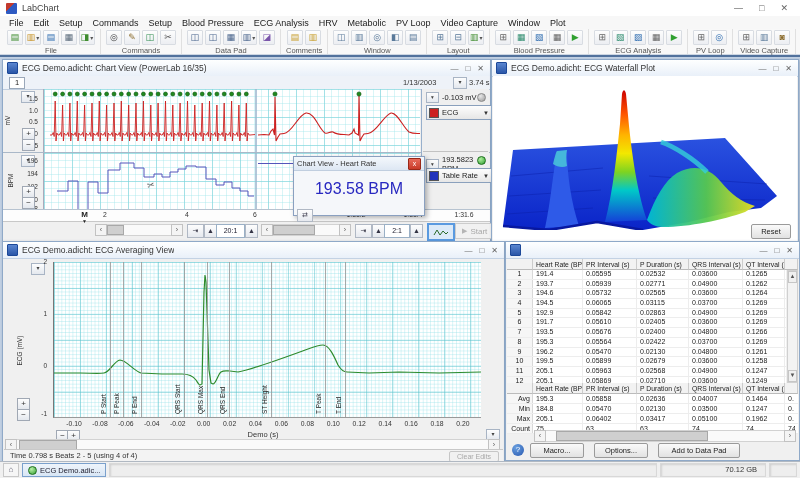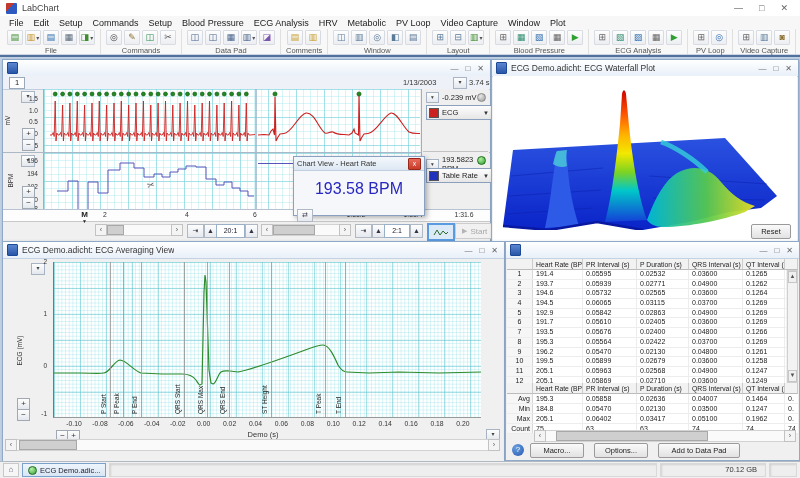--- a/index.html
+++ b/index.html
@@ -314,20 +314,21 @@
         <div class="tlabel">Video Capture</div>
       </div>
       <div class="tgroup tright"></div>
     </div>
 
   <div class="mdi">
 
     <div class="win" id="win-chart" style="left:2px;top:2px;width:487px;height:181px;">
       <div class="wtitle">
         <span class="wicon"></span>
+        <span class="wtext">ECG Demo.adicht: Chart View (PowerLab 16/35)</span>
         <span class="wbtns">
           <span>—</span>
           <span>□</span>
           <span>✕</span>
         </span>
       </div>
       <div class="cv-toolbar">
         <div class="cv-block">1</div>
         <span class="cv-date">1/13/2003</span>
         <span class="mini-drop" style="left:450px;top:1px;">▾</span>
@@ -451,21 +452,21 @@
       </div>
       <div class="mbox">
         <div class="m">M</div>
         <div class="ar">▼</div>
       </div>
 
       <div class="cv-panelbg"></div>
       <div class="chblock" style="top:29px;height:62px;border-bottom:1px solid #c2c2c2;">
         <div class="chval">
           <span class="vdrop">▾</span>
-          <span>-0.239 mV</span>
+          <span>-0.103 mV</span>
         </div>
         <span class="dot gray"></span>
         <div class="chansel">
           <span class="swatch" style="background: rgb(204, 32, 32);"></span>
           <span>ECG</span>
           <span class="car">▼</span>
         </div>
       </div>
       <div class="chblock" style="top:92px;height:57px;">
         <div class="chval">
@@ -611,20 +612,24 @@
       <span class="spin" style="left:64px;top:188px;">+</span>
       <div style="position:absolute;left:190px;top:188px;width:140px;text-align:center;font-size:7.5px;color:#333;">Demo (s)</div>
       <span class="mini-drop" style="left:483px;top:187px;">▾</span>
       <div class="hsb" style="left:2px;right:2px;top:197px;width:495px;">
         <div class="sb-btn">‹</div>
         <div class="sb-track">
             <div class="sb-thumb" style="left:2px;width:56px;"></div>
           </div>
         <div class="sb-btn">›</div>
       </div>
+      <div class="avg-status">
+        <span>Time 0.798 s  Beats 2 - 5 (using 4 of 4)</span>
+        <div class="btn disabled" style="position:absolute;right:4px;top:1px;width:48px;height:9px;line-height:9px;font-size:7px;">Clear Edits</div>
+      </div>
     </div>
 
     <div class="win" id="win-table" style="left:505px;top:184px;width:293px;height:218px;">
       <div class="wtitle">
         <span class="wicon"></span>
         <span class="wbtns">
           <span>—</span>
           <span>□</span>
           <span>✕</span>
         </span>

